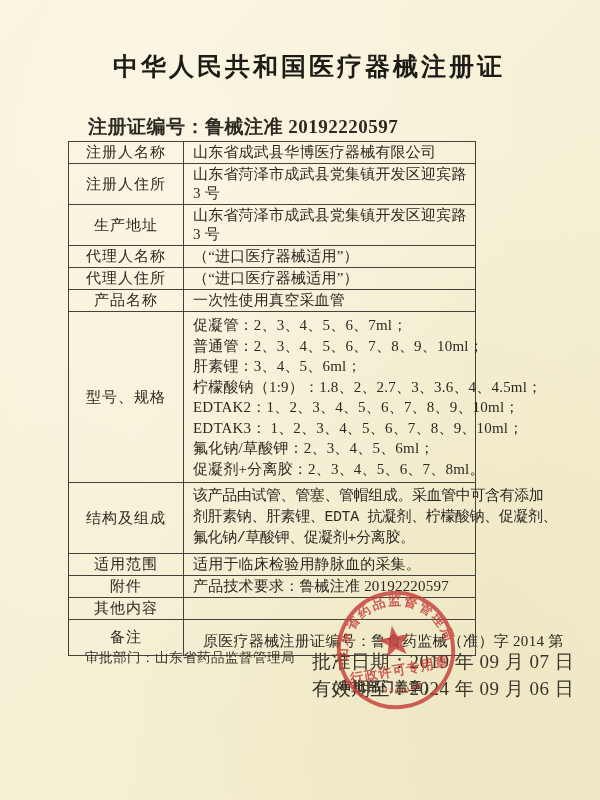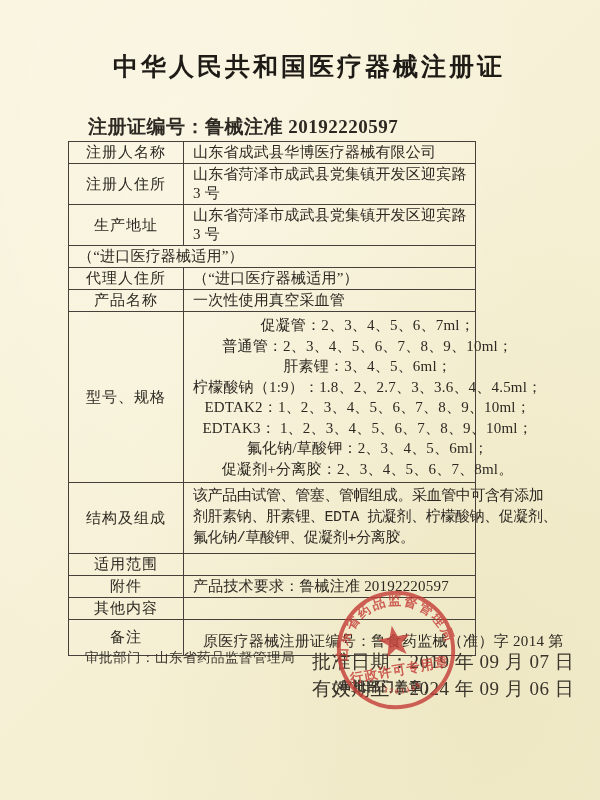--- a/index.html
+++ b/index.html
@@ -36,21 +36,21 @@
     display:flex;align-items:center;justify-content:center;
     text-align:center;letter-spacing:1px;box-sizing:border-box;
     padding:1px 2px;
   }
   .t-value{
     flex:1;display:flex;align-items:center;box-sizing:border-box;
     padding:1px 4px 1px 9px;letter-spacing:.2px;
   }
   .t-value.block{display:block;}
   .h22{min-height:21px;}
-  .spec-line{line-height:20.5px;white-space:nowrap;text-align:center;}
+  .spec-line{line-height:20.5px;white-space:nowrap;}
   .spec-cell{padding-top:3px;padding-bottom:3px;}
   .struct-cell{padding-top:4px;padding-bottom:4px;font-family:Liberation Mono, monospace;}
   .struct-line{line-height:20.8px;letter-spacing:-0.4px;white-space:nowrap;}
   .remark-cell{padding-top:3px;padding-bottom:3px;}
   .remark-line1{line-height:20.5px;text-indent:10px;letter-spacing:.3px;white-space:nowrap;margin-top:8px;}
   .remark-line2{line-height:20.5px;}
   .footer-left{
     position:absolute;left:85px;top:649px;font-size:13.5px;
     font-weight:400;letter-spacing:.5px;color:#3a342c;
   }
@@ -85,20 +85,21 @@
     </div>
     <div class="t-row">
       <div class="t-label h22">注册人住所</div>
       <div class="t-value h22">山东省菏泽市成武县党集镇开发区迎宾路 3 号</div>
     </div>
     <div class="t-row">
       <div class="t-label h22">生产地址</div>
       <div class="t-value h22">山东省菏泽市成武县党集镇开发区迎宾路 3 号</div>
     </div>
     <div class="t-row">
+      <div class="t-label h22">代理人名称</div>
       <div class="t-value h22">（“进口医疗器械适用”）</div>
     </div>
     <div class="t-row">
       <div class="t-label h22">代理人住所</div>
       <div class="t-value h22">（“进口医疗器械适用”）</div>
     </div>
     <div class="t-row">
       <div class="t-label h22">产品名称</div>
       <div class="t-value h22">一次性使用真空采血管</div>
     </div>
@@ -121,20 +122,21 @@
       <div class="t-label">结构及组成</div>
       <div class="t-value block struct-cell">
         <div class="struct-line">该产品由试管、管塞、管帽组成。采血管中可含有添加</div>
         <div class="struct-line">剂肝素钠、肝素锂、EDTA 抗凝剂、柠檬酸钠、促凝剂、</div>
         <div class="struct-line">氟化钠/草酸钾、促凝剂+分离胶。</div>
       </div>
     </div>
 
     <div class="t-row">
       <div class="t-label h22">适用范围</div>
+      <div class="t-value h22">适用于临床检验用静脉血的采集。</div>
     </div>
 
     <div class="t-row">
       <div class="t-label h22">附件</div>
       <div class="t-value h22">产品技术要求：鲁械注准 20192220597</div>
     </div>
 
     <div class="t-row">
       <div class="t-label h22">其他内容</div>
       <div class="t-value h22"></div>

